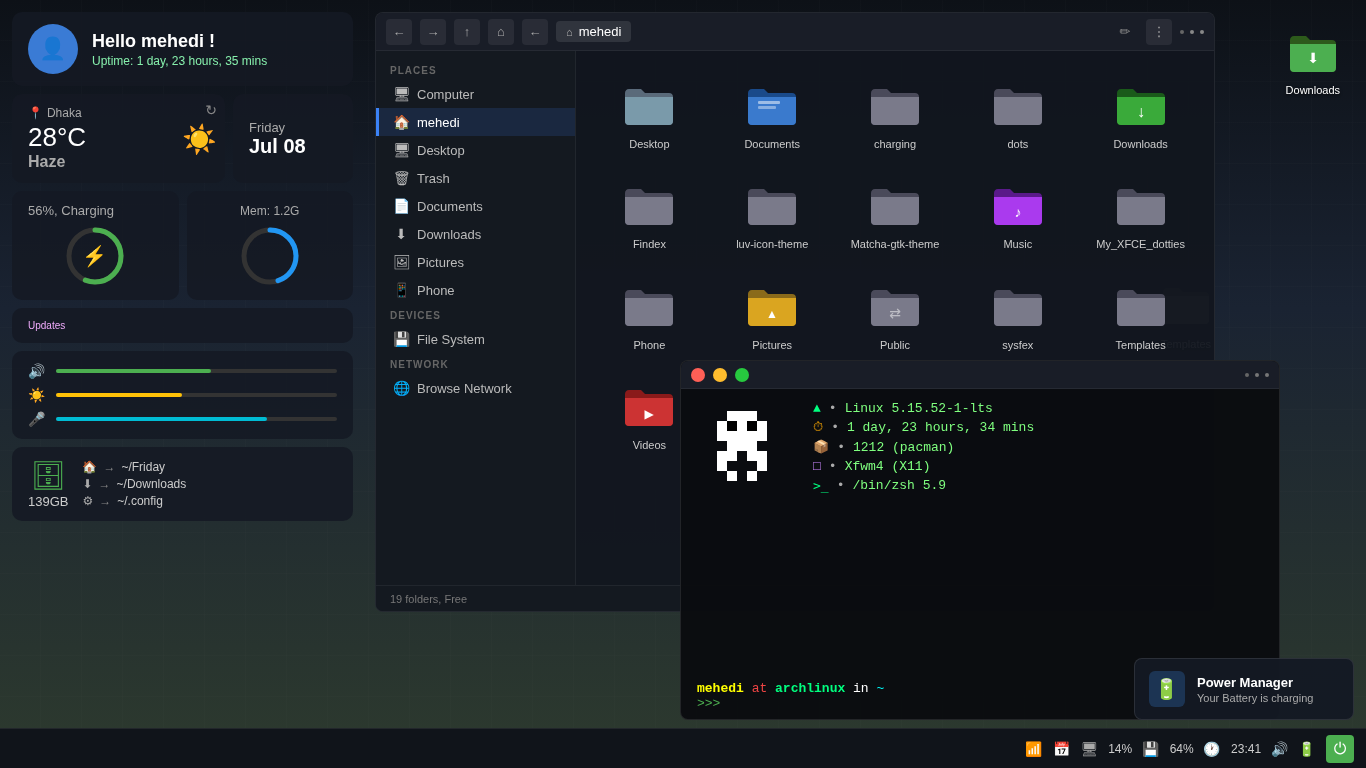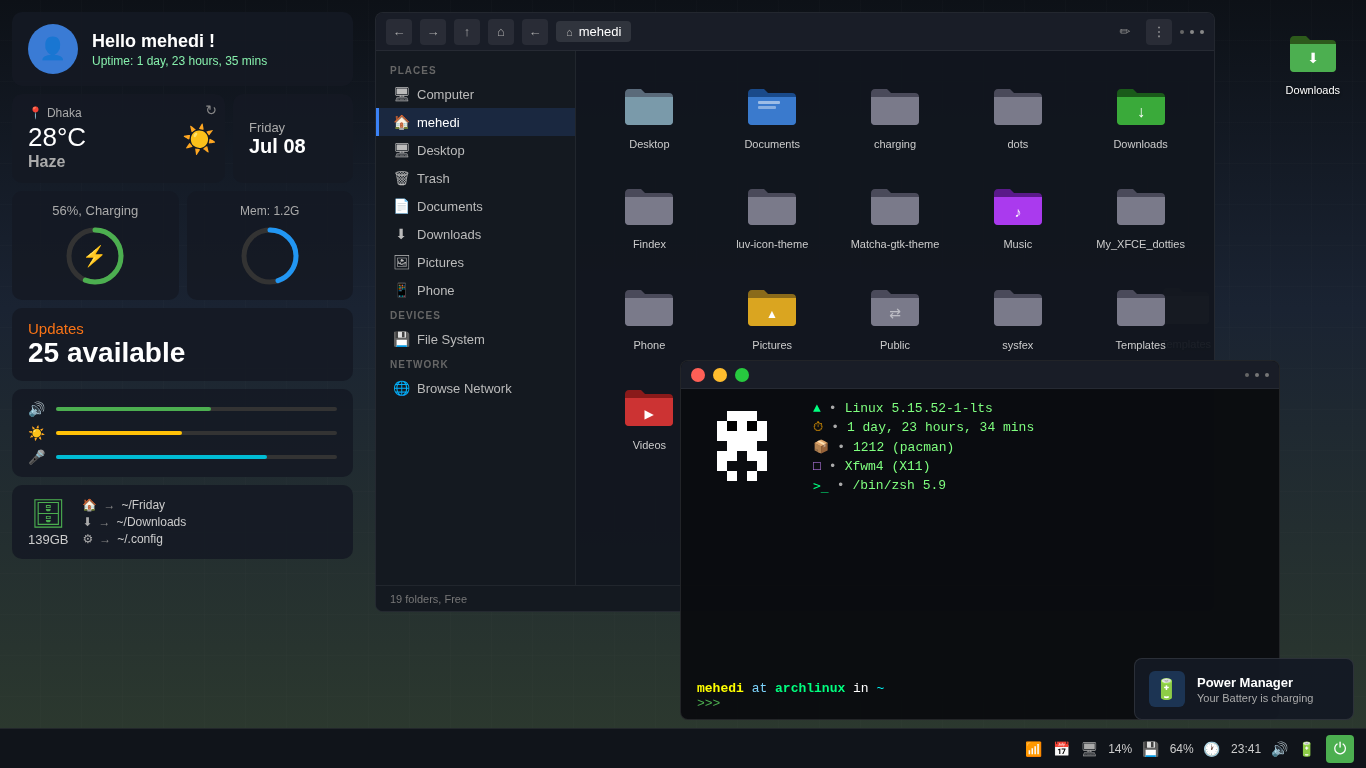--- a/index.html
+++ b/index.html
@@ -134,21 +134,21 @@
       font-weight: 600;
       color: #ffffff;
     }
 
     .battery-mem-row {
       display: flex;
       gap: 8px;
     }
     .battery-card {
       flex: 1;
-      text-align: center;
+      text-align: left;
     }
     .battery-label {
       font-size: 13px;
       color: #aaaaaa;
       margin-bottom: 6px;
     }
     .battery-circle {
       width: 64px;
       height: 64px;
       margin: 0 auto;
@@ -191,22 +191,22 @@
       display: flex;
       align-items: center;
       gap: 16px;
     }
     .updates-count {
       font-size: 28px;
       font-weight: 700;
       color: #ffffff;
     }
     .updates-title {
-      font-size: 15px;
-      color: #f97316;
+      font-size: 10px;
+      color: #f0abfc;
     }
 
     
     .sliders-card {
       display: flex;
       flex-direction: column;
       gap: 8px;
     }
     .slider-row {
       display: flex;
@@ -504,21 +504,21 @@
       align-items: center;
       gap: 8px;
     }
 
     .terminal-prompt {
       padding: 4px 16px 8px;
       font-family: 'Courier New', monospace;
       font-size: 13px;
     }
     .prompt-user { color: #ffff00; font-weight: bold; }
-    .prompt-at { color: #7dd3fc; }
+    .prompt-at { color: #ef4444; }
     .prompt-host { color: #00ff7f; font-weight: bold; }
     .prompt-in { color: #ffffff; }
     .prompt-tilde { color: #00ffff; }
     .prompt-arrow { color: #4CAF50; }
 
     
     .taskbar {
       position: absolute;
       bottom: 0;
       left: 0;
@@ -731,21 +731,20 @@
           <circle cx="32" cy="32" r="26" fill="none" stroke="#333" stroke-width="5"></circle>
           <circle cx="32" cy="32" r="26" fill="none" stroke="#2196F3" stroke-width="5" stroke-dasharray="163" stroke-dashoffset="90" stroke-linecap="round"></circle>
         </svg>
       </div>
     </div>
   </div>
 
   <div class="widget-card updates-card">
     <div>
       <div class="updates-title">Updates</div>
-      <div class="updates-count">25 available</div>
     </div>
   </div>
 
   <div class="widget-card sliders-card">
     <div class="slider-row">
       <span class="slider-icon">🔊</span>
       <div class="slider-track">
         <div class="slider-fill fill-green" style="width:55%"></div>
       </div>
     </div>

